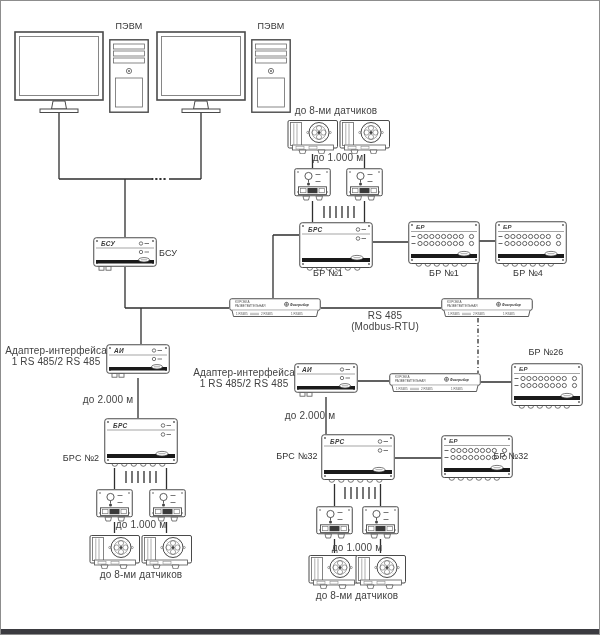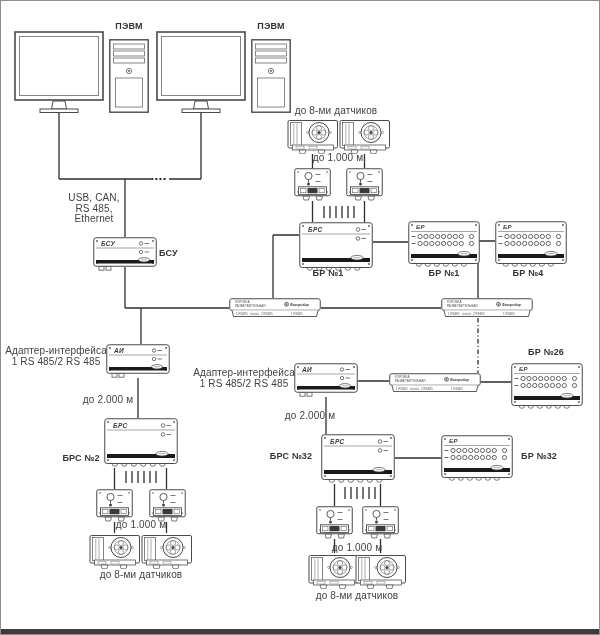--- a/index.html
+++ b/index.html
@@ -2,21 +2,21 @@
 <html><head>
 <meta charset="utf-8">
 <style>
   html,body{margin:0;padding:0;background:#fff}
   .canvas{position:relative;width:600px;height:635px;background:#fff;border:1.6px solid #8d8d8d;
           box-sizing:border-box;overflow:hidden;font-family:"Liberation Sans",sans-serif}
   .wires{position:absolute;left:0;top:0}
   .dev{position:absolute}
   .lbl{position:absolute;color:#3a3a3a;font-size:9px;line-height:10.5px;text-align:center;
        letter-spacing:.15px;white-space:nowrap}
-  .dl{font-weight:bold;color:#333}
+  .dl{font-weight:normal;color:#333}
   .sm{font-size:10px;color:#424242}
   .bottom-bar{position:absolute;left:0;right:0;bottom:0;height:5px;background:#3b3b40}
   .face{font-family:"Liberation Sans",sans-serif;font-size:6.5px;font-style:italic;
         font-weight:bold;fill:#3a3a3a;letter-spacing:.3px}
   .face-sm{font-size:6px}
   .jt{font-family:"Liberation Sans",sans-serif;font-size:3.1px;fill:#555}
   .jb{font-family:"Liberation Sans",sans-serif;font-size:3.4px;font-weight:bold;font-style:italic;fill:#333}
   .jt2{font-family:"Liberation Sans",sans-serif;font-size:3px;fill:#555}
 </style>
 </head>
@@ -293,52 +293,51 @@
   <svg class="dev" style="left:307px;top:552px" width="52" height="36" viewBox="0 0 52 36">
       <use href="#sym-actuator"></use>
     </svg>
   <svg class="dev" style="left:354px;top:552px" width="52" height="36" viewBox="0 0 52 36">
       <use href="#sym-actuator"></use>
     </svg>
 
   <div class="lbl dl" style="left:98px;top:20px;width:60px">ПЭВМ</div>
   <div class="lbl dl" style="left:240px;top:20px;width:60px">ПЭВМ</div>
 
-  <div class="lbl sm" style="left:62px;top:192px;width:62px">
-    <div>USB, CAN,</div>
-    <div>RS 485,</div>
-    <div>Ethernet</div>
-  </div>
 
   <div class="lbl dl" style="left:158px;top:247px;width:40px;text-align:left">БСУ</div>
 
   <div class="lbl sm" style="left:285px;top:105px;width:100px">до 8-ми датчиков</div>
   <div class="lbl sm" style="left:292px;top:152px;width:90px">до 1.000 м</div>
 
   <div class="lbl dl" style="left:292px;top:267px;width:70px">БР №1</div>
   <div class="lbl dl" style="left:408px;top:267px;width:70px">БР №1</div>
   <div class="lbl dl" style="left:492px;top:267px;width:70px">БР №4</div>
 
+  <div class="lbl sm" style="left:338px;top:310px;width:92px">
+    <div>RS 485</div>
+    <div>(Modbus-RTU)</div>
+  </div>
 
   <div class="lbl sm" style="left:4px;top:345px;width:102px">
     <div>Адаптер-интерфейса</div>
     <div>1 RS 485/2 RS 485</div>
   </div>
   <div class="lbl sm" style="left:192px;top:367px;width:102px">
     <div>Адаптер-интерфейса</div>
     <div>1 RS 485/2 RS 485</div>
   </div>
 
   <div class="lbl dl" style="left:505px;top:346px;width:80px">БР №26</div>
 
   <div class="lbl sm" style="left:76px;top:394px;width:62px">до 2.000 м</div>
   <div class="lbl dl" style="left:44px;top:452px;width:72px">БРС №2</div>
   <div class="lbl sm" style="left:104px;top:519px;width:72px">до 1.000 м</div>
   <div class="lbl sm" style="left:90px;top:569px;width:100px">до 8-ми датчиков</div>
 
   <div class="lbl sm" style="left:278px;top:410px;width:62px">до 2.000 м</div>
-  <div class="lbl dl" style="left:252px;top:450px;width:76px">БРС №32</div>
-  <div class="lbl dl" style="left:500px;top:450px;width:76px">БР №32</div>
+  <div class="lbl dl" style="left:258px;top:450px;width:76px">БРС №32</div>
+  <div class="lbl dl" style="left:472px;top:450px;width:76px">БР №32</div>
   <div class="lbl sm" style="left:320px;top:542px;width:72px">до 1.000 м</div>
   <div class="lbl sm" style="left:306px;top:590px;width:100px">до 8-ми датчиков</div>
 
   <div class="bottom-bar"></div>
 </div>
 
 </body></html>

